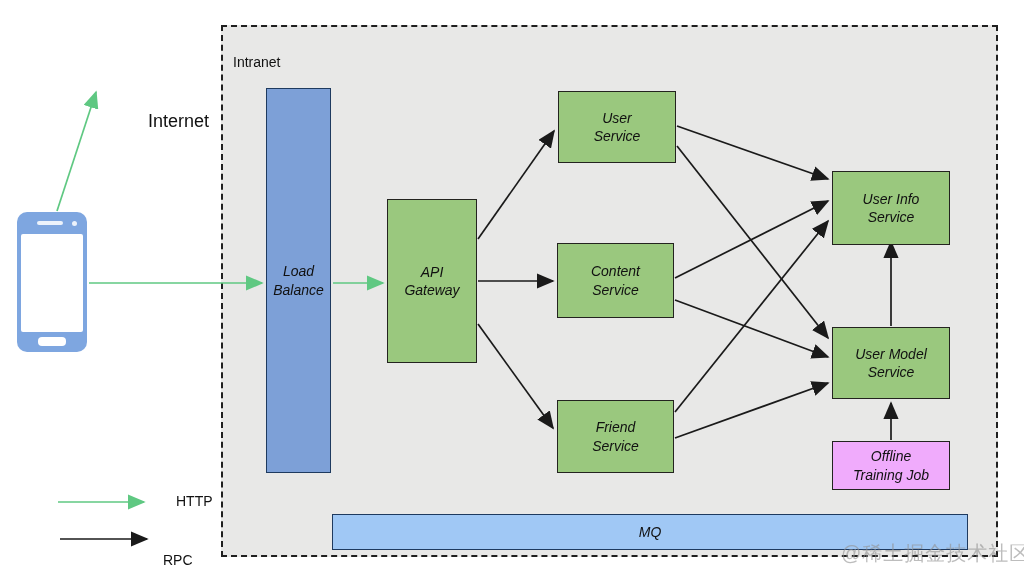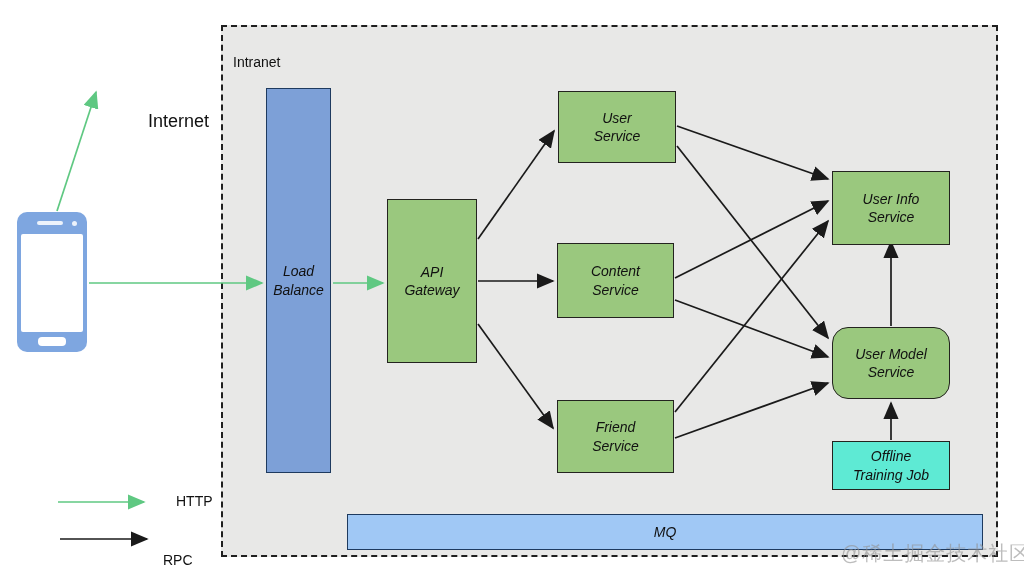--- a/index.html
+++ b/index.html
@@ -15,30 +15,30 @@
   .intranet-label{position:absolute;left:10px;top:8px;font-size:14px;color:#111;margin-top:19px;}
   
   .node{
     position:absolute;display:flex;align-items:center;justify-content:center;
     text-align:center;font-size:14px;line-height:1.3;white-space:pre-line;
     box-sizing:border-box;color:#111;font-style:italic;
   }
   .green{background:#9AC87E;border:1.5px solid #23231f;}
   .blue{background:#7DA0D7;border:1.5px solid #1e3a5f;}
   .lightblue{background:#A0C8F5;border:1.5px solid #1e3a5f;}
-  .orange{background:#5eead4;border:1.5px solid #23231f;}
+  .orange{background:#f0abfc;border:1.5px solid #23231f;}
   .n-load-balance{left:266px;top:88px;width:65px;height:385px;}
   .n-api-gateway{left:387px;top:199px;width:90px;height:164px;}
   .n-user-service{left:558px;top:91px;width:118px;height:72px;}
   .n-content-service{left:557px;top:243px;width:117px;height:75px;}
   .n-friend-service{left:557px;top:400px;width:117px;height:73px;text-align:center;}
   .n-user-info{left:832px;top:163px;width:118px;height:74px;margin-top:8px;}
-  .n-user-model{left:832px;top:327px;width:118px;height:72px;border-radius:16px;}
+  .n-user-model{left:832px;top:327px;width:118px;height:72px;}
   .n-offline{left:832px;top:441px;width:118px;height:49px;}
-  .n-mq{left:332px;top:514px;width:636px;height:36px;margin-left:15px;}
+  .n-mq{left:332px;top:514px;width:636px;height:36px;}
   
   .cloud{position:absolute;left:56px;top:6px;width:140px;height:94px;}
   .cloud svg{position:absolute;left:0;top:0;}
   .cloud-label{
     position:absolute;left:0;top:0;width:100%;height:100%;
     display:flex;align-items:center;justify-content:center;
     font-size:15px;color:#111;padding-bottom:6px;box-sizing:border-box;
   }
   .internet-label{position:absolute;left:148px;top:111px;font-size:18px;color:#111;}
   

